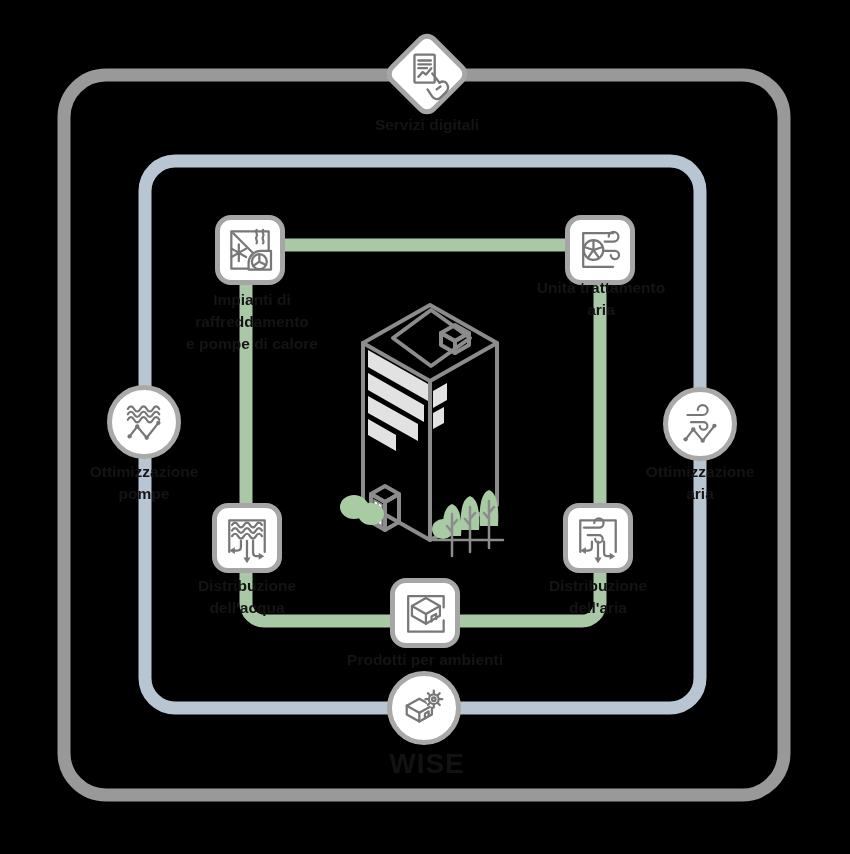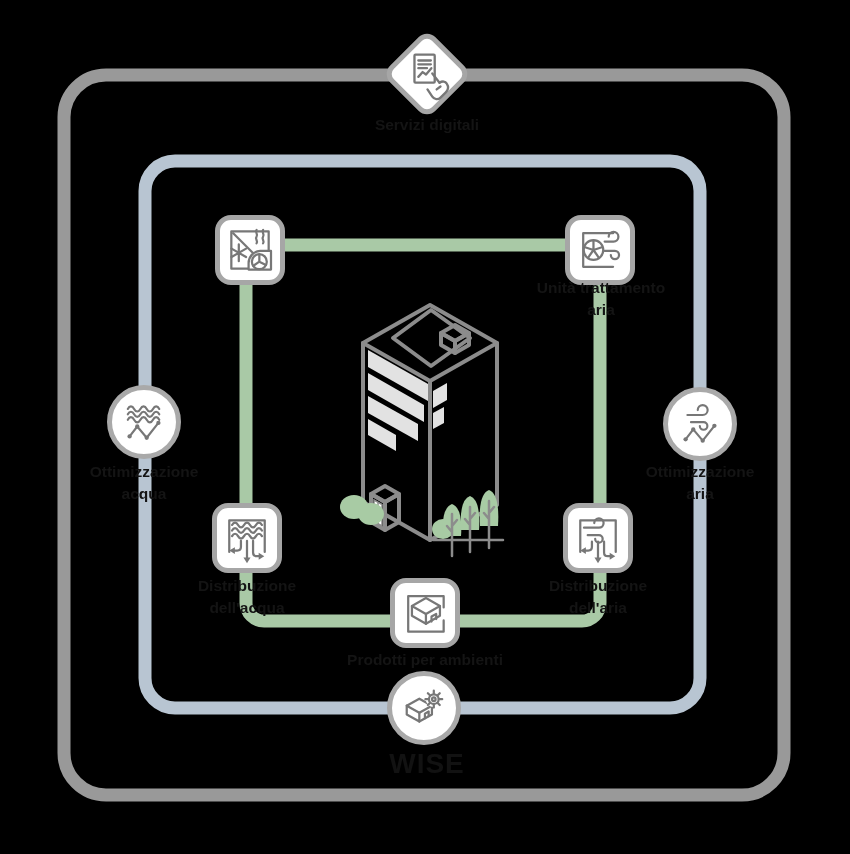--- a/index.html
+++ b/index.html
@@ -199,29 +199,34 @@
       </g>
       <circle class="st" cx="40.5" cy="20.5" r="5.2"></circle>
       <circle class="st" cx="40.5" cy="20.5" r="1.9"></circle>
     </svg>
   </div>
 
   <div class="lbl" style="left:427px;top:114px;">
     <div>Servizi digitali</div>
   </div>
 
+  <div class="lbl" style="left:252px;top:289px;">
+    <div>Impianti di</div>
+    <div>raffreddamento</div>
+    <div>e pompe di calore</div>
+  </div>
 
   <div class="lbl" style="left:601px;top:277px;">
     <div>Unità trattamento</div>
     <div>aria</div>
   </div>
 
   <div class="lbl" style="left:144px;top:461px;">
     <div>Ottimizzazione</div>
-    <div>acqua</div>
+    <div>pompe</div>
   </div>
 
   <div class="lbl" style="left:700px;top:461px;">
     <div>Ottimizzazione</div>
     <div>aria</div>
   </div>
 
   <div class="lbl" style="left:247px;top:575px;">
     <div>Distribuzione</div>
     <div>dell'acqua</div>

